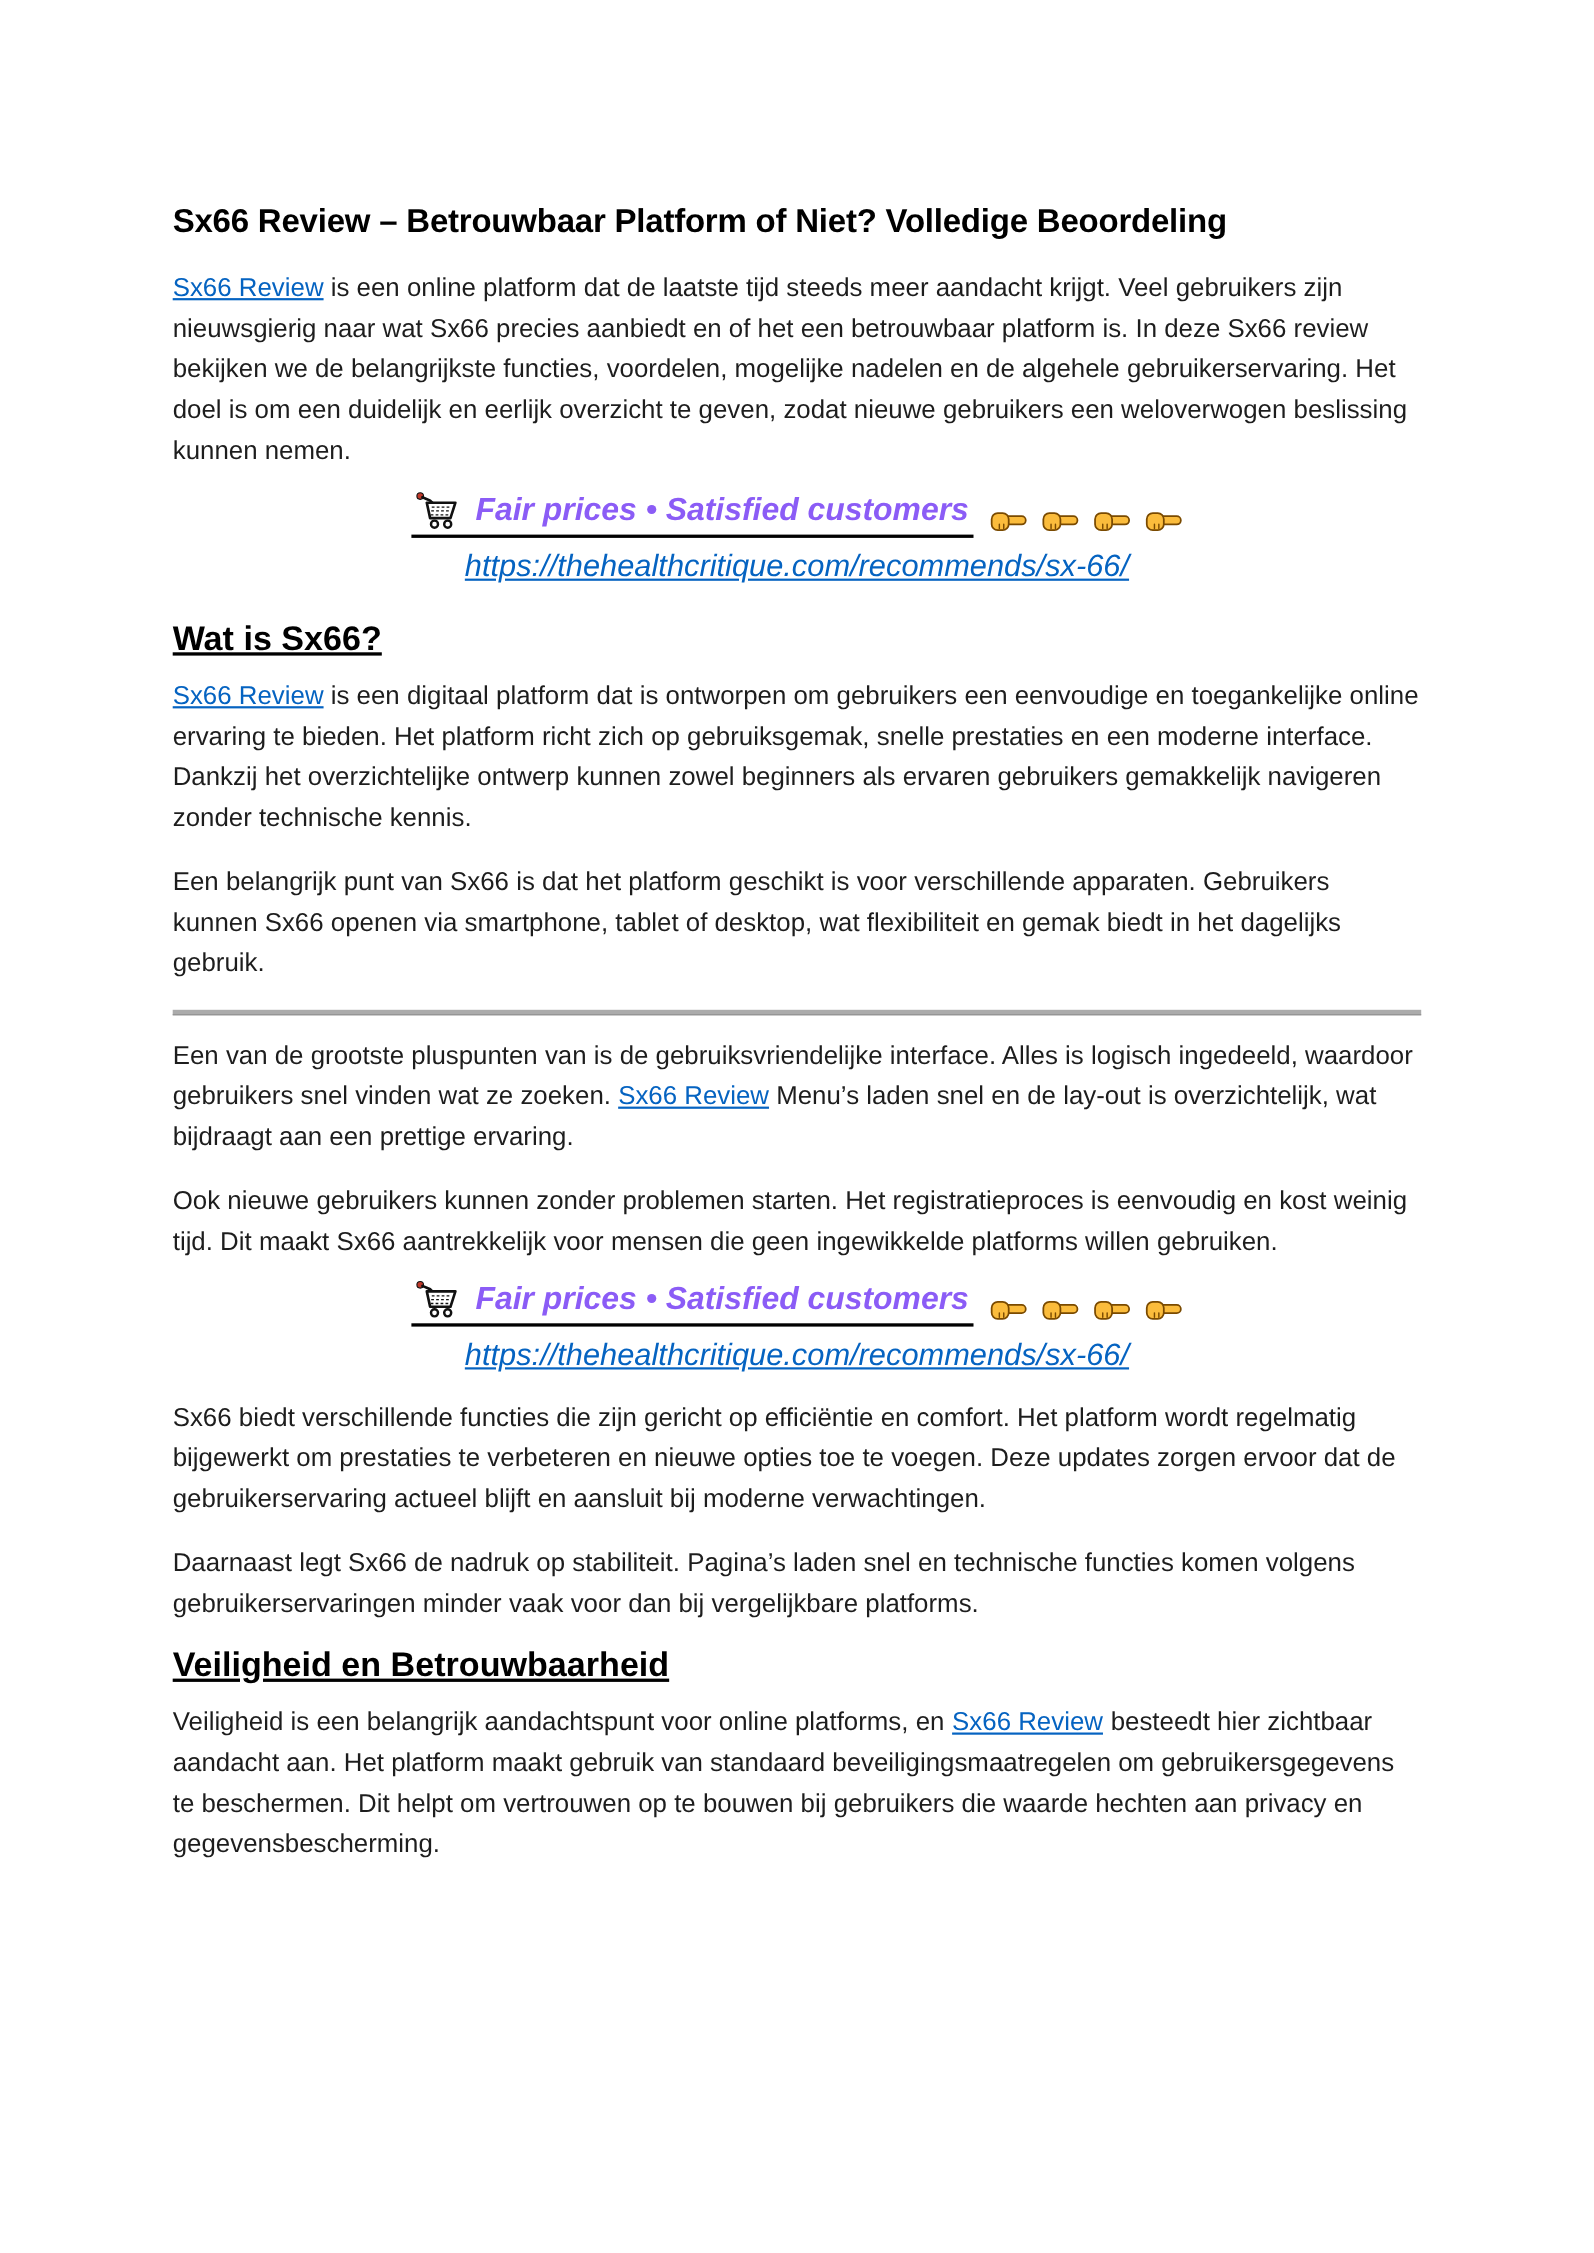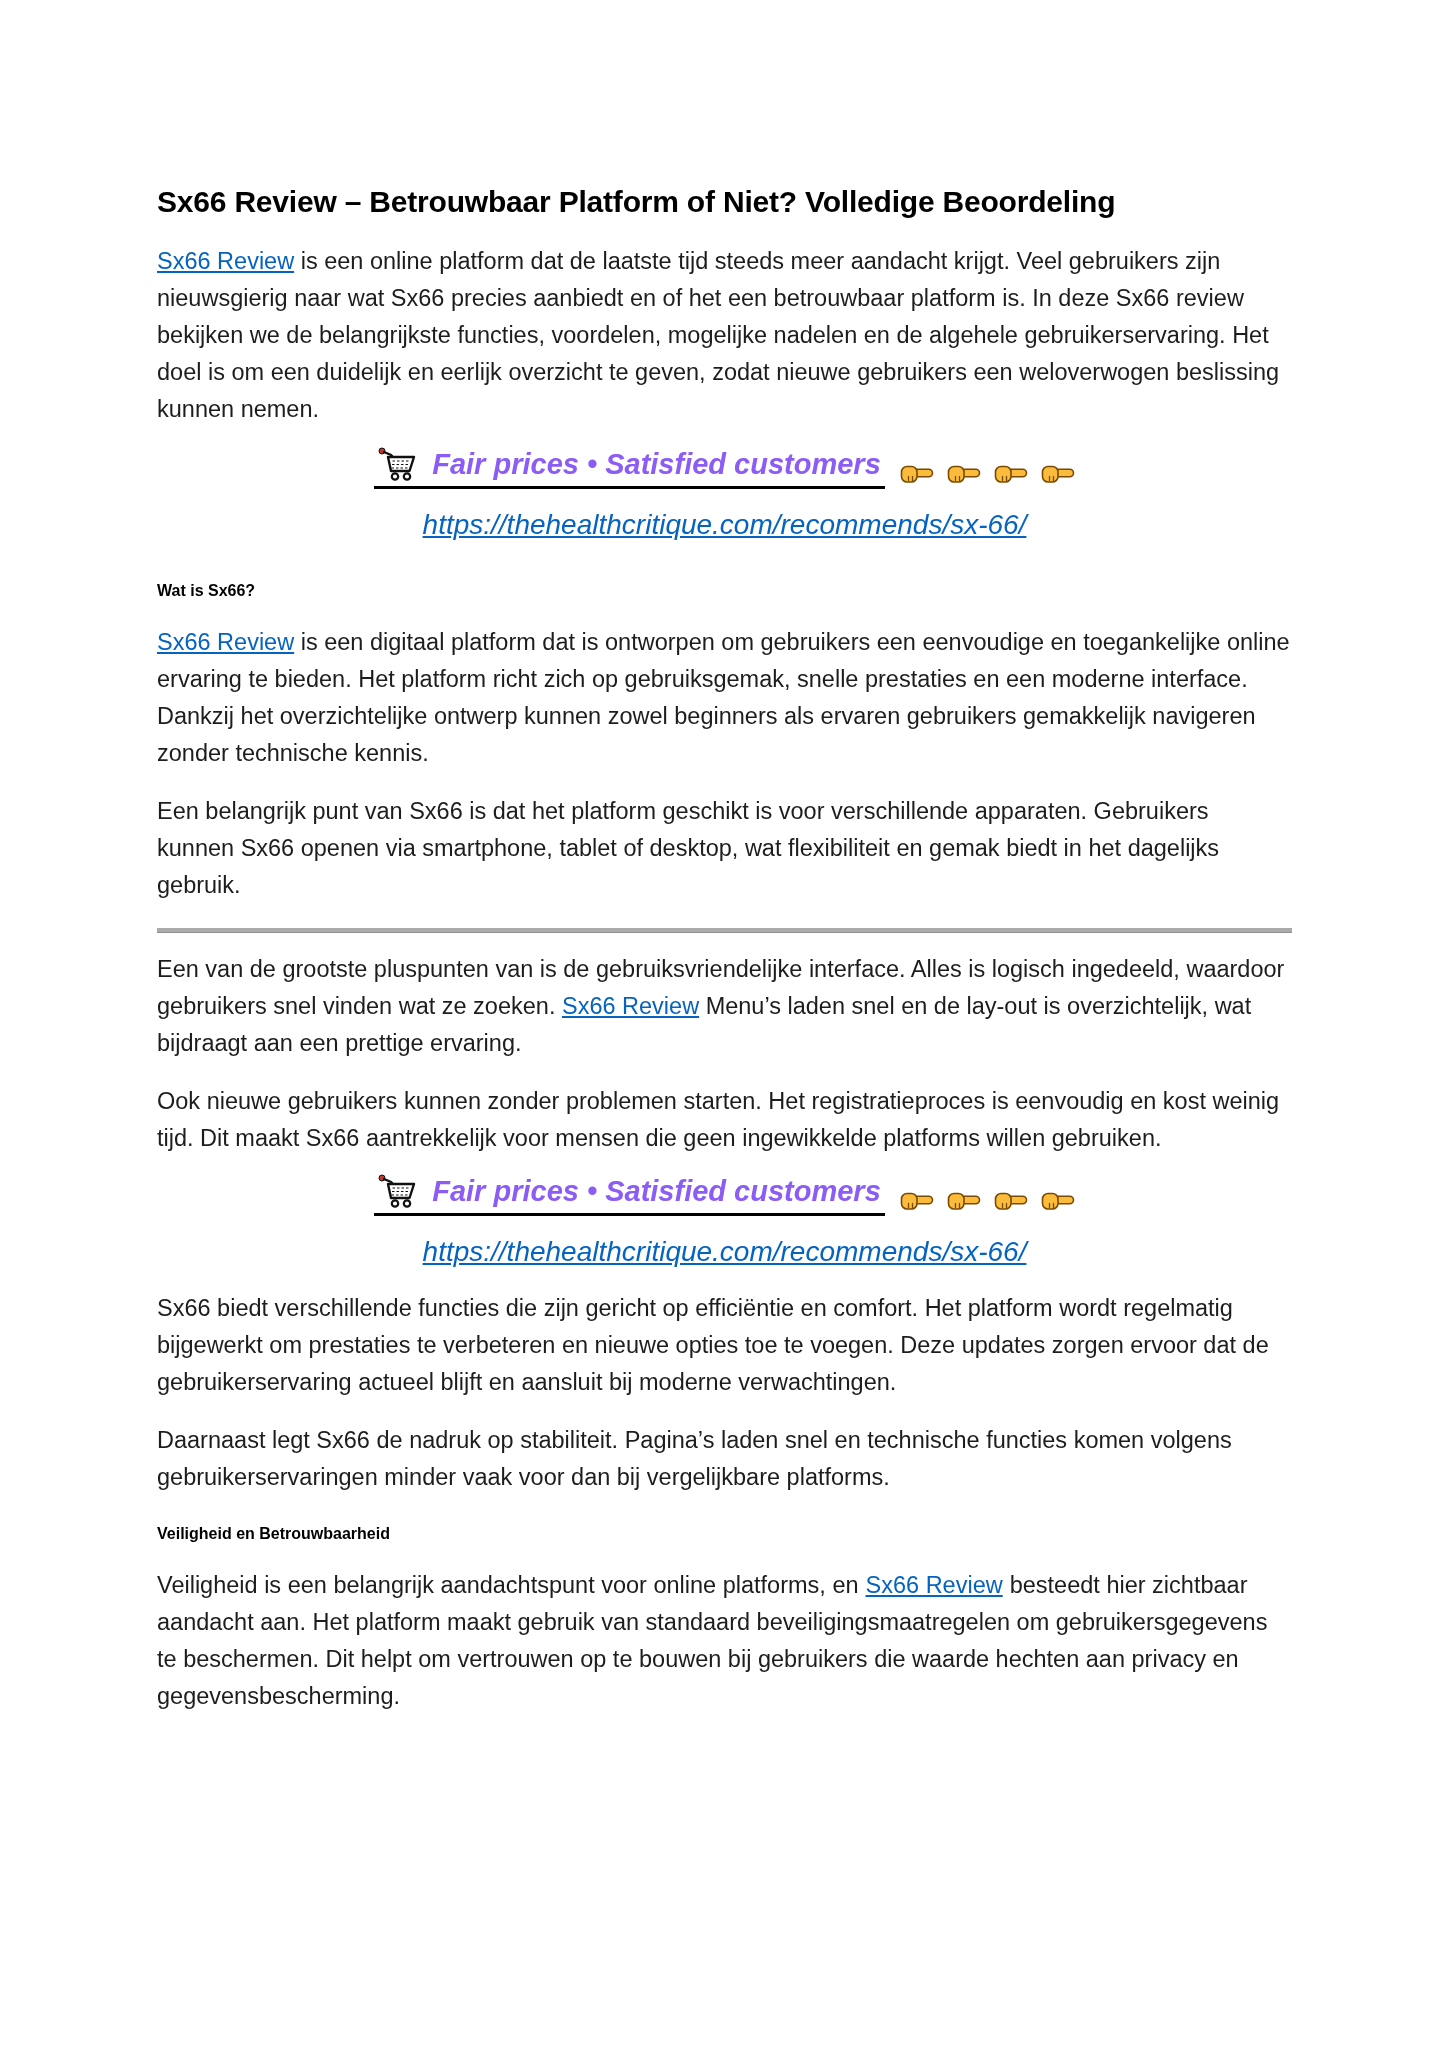--- a/index.html
+++ b/index.html
@@ -35,24 +35,25 @@
   p.body.tight { margin-top:18px; }
   a.inline-link {
     color:#0563C1;
     text-decoration:underline;
     cursor:pointer;
     text-align:center;
   }
   a.inline-link.spaced { margin:0 7px; }
   h2.section {
     margin:34px 0 0 0;
-    font-size:16px;
+    font-size:31px;
     line-height:31px;
     font-weight:bold;
     color:#000000;
+    text-decoration:underline;
   }
   h2.section.after-promo { margin-top:16px; }
   h2.section.mid { margin-top:30px; }
   h2.section.small-gap { margin-top:22px; }
   .divider {
     margin-top:24px;
     height:4px;
     background:#ababab;
     border-bottom:1px solid #8f8f8f;
   }
@@ -71,21 +72,21 @@
     font-style:italic;
     color:#8b5cf6;
     white-space:nowrap;
   }
   .pointer-row {
     display:inline-flex;
     gap:13px;
     margin-left:15px;
     vertical-align:-4px;
   }
-  .promo-url-row { text-align:center; margin-top:16px; }
+  .promo-url-row { text-align:center; margin-top:6px; }
   a.promo-url {
     font-size:28px;
     line-height:40px;
     font-style:italic;
     color:#0563C1;
     text-decoration:underline;
     cursor:pointer;
   }
   .icon { display:inline-block; line-height:0; }
 </style>

